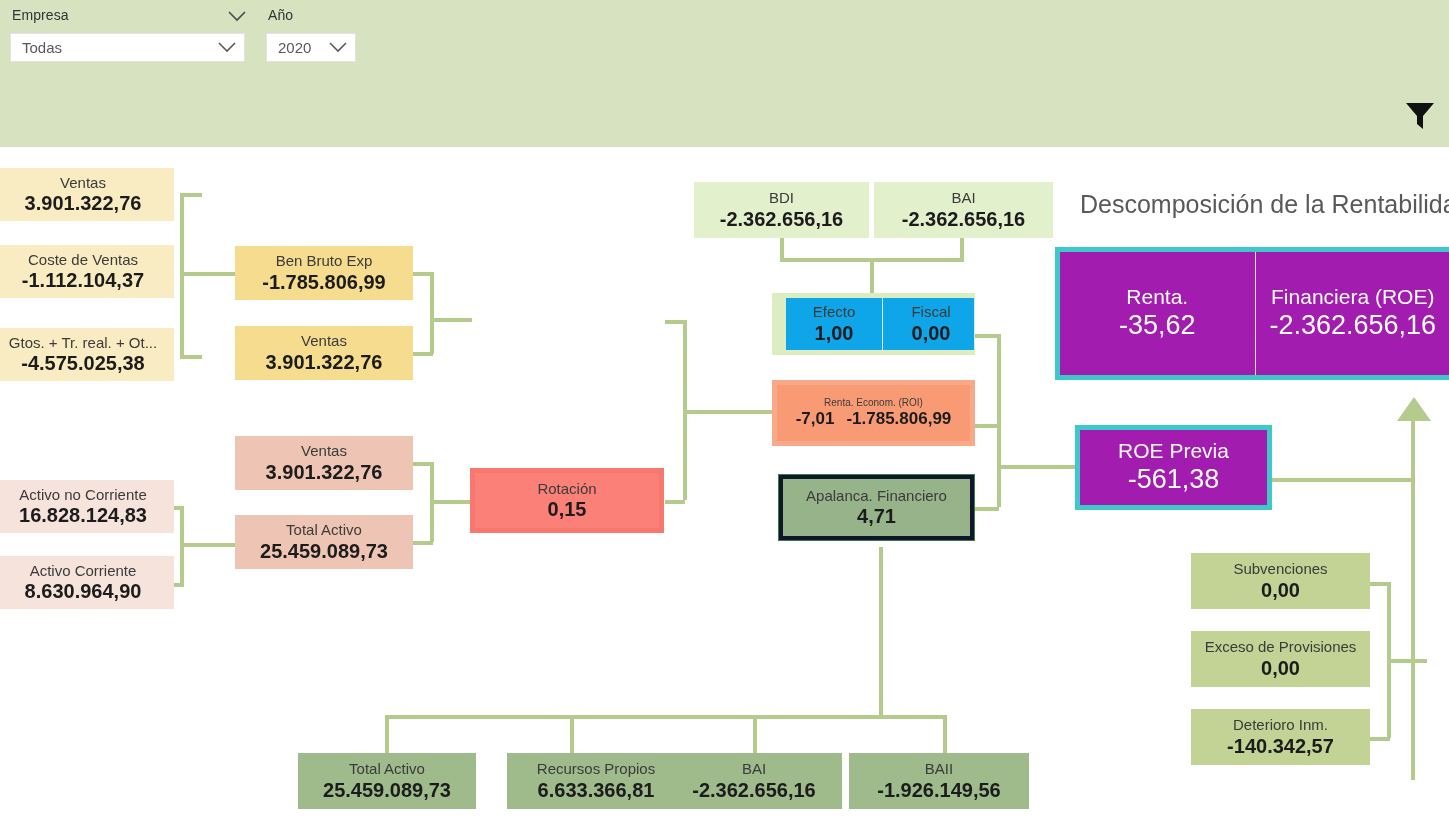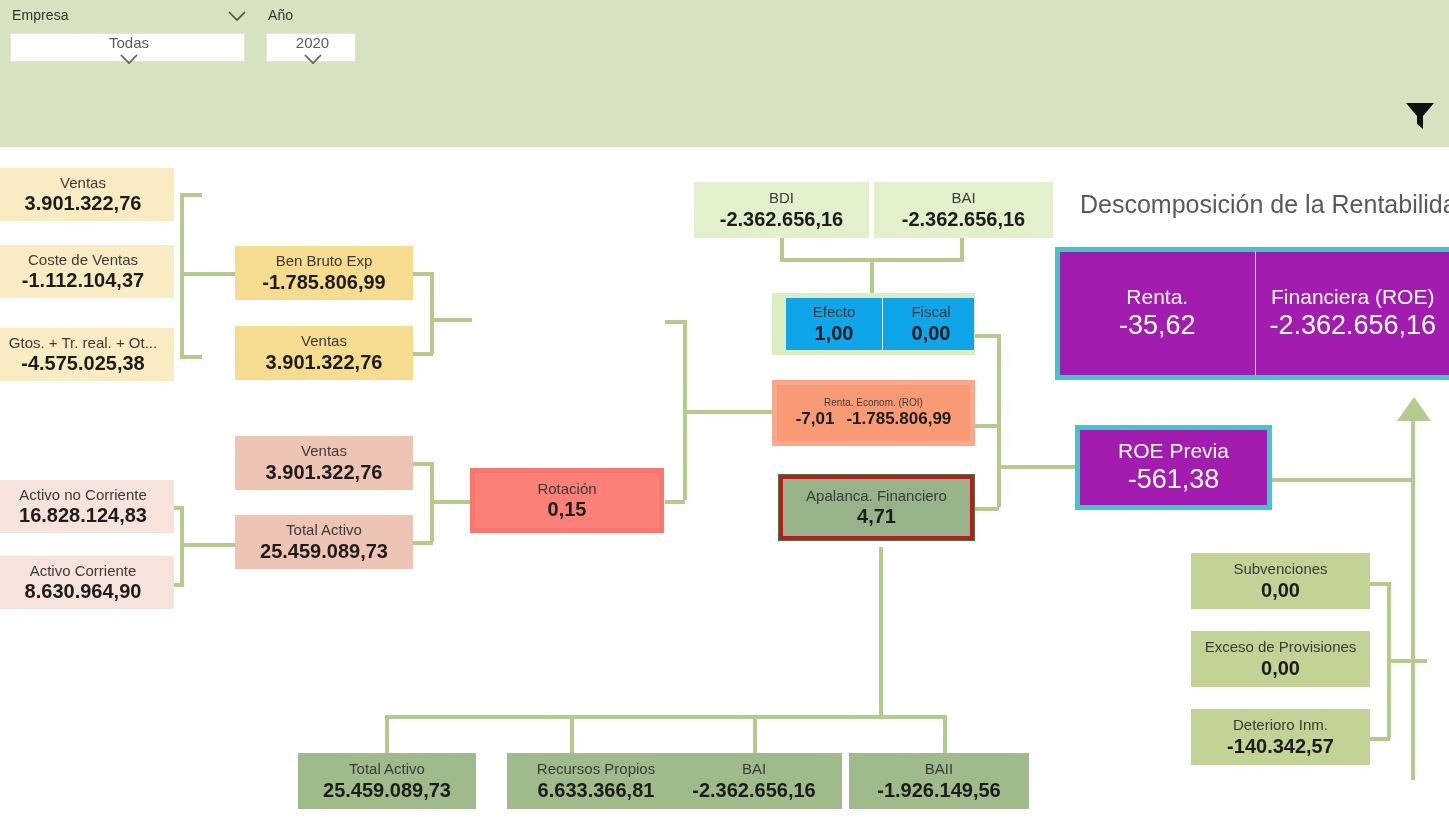--- a/index.html
+++ b/index.html
@@ -27,21 +27,20 @@
     color: #4a4a4a;
     font-size: 15px;
     line-height: 1;
   }
   .slicer-box {
     position: absolute;
     background: #ffffff;
     border: 1px solid #e2e2e2;
     display: flex; align-items: center;
     padding: 0 8px 0 11px;
-    flex-direction: column;
   }
   .slicer-value {
     flex: 1 1 auto;
     font-size: 15px; color: #5a5a5a;
   }
   .slicer-caret { color: #5a5a5a; flex: 0 0 auto; }
   .funnel-icon { position: absolute; right: 12px; top: 99px; }
 
   
   .node {
@@ -78,21 +77,21 @@
     text-align: center;
   }
   .e-gold   { background: #f3d14e; border: 1px solid #f3d14e; }
   .e-gold   > .inner { background: #f5d766; }
   .e-red    { background: #f8776e; border: 1px solid #f8776e; }
   .e-red    > .inner { background: #fa8078; }
   .e-pale   { background: #dcedc2; border: 1px solid #dcedc2; }
   .e-pale   > .inner { background: #0ea5e9; margin-left: 18px; }
   .e-orange { background: #f7a98a; border: 1px solid #f7a98a; }
   .e-orange > .inner { background: #f89b74; }
-  .e-dgreen { background: #b91c1c; border: 1px solid #3e7b45; }
+  .e-dgreen { background: #0f172a; border: 1px solid #3e7b45; }
   .e-dgreen > .inner { background: #97b389; }
   .e-teal   { background: #3ec8c8; border: 1px solid #3ec8c8; }
   .e-teal   > .inner { background: #a21caf; }
 
   .emph.e-teal .ttl, .emph.e-teal .val { color: #ffffff; }
   .emph.e-teal .ttl { font-size: 21px; }
   .emph.e-teal .val { font-size: 27px; font-weight: 400; }
 
   
   .split { flex-direction: row; }

